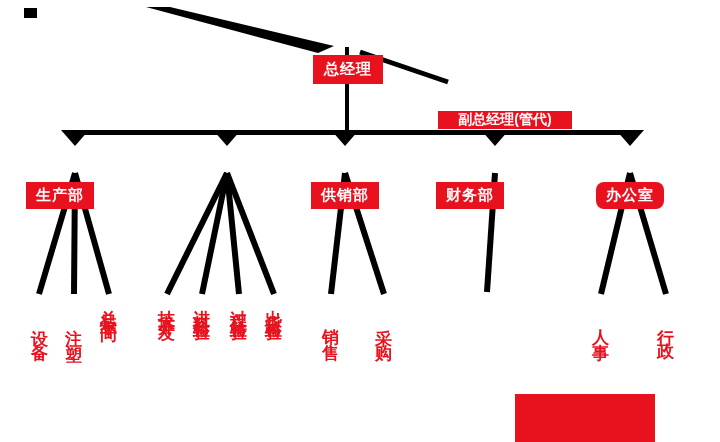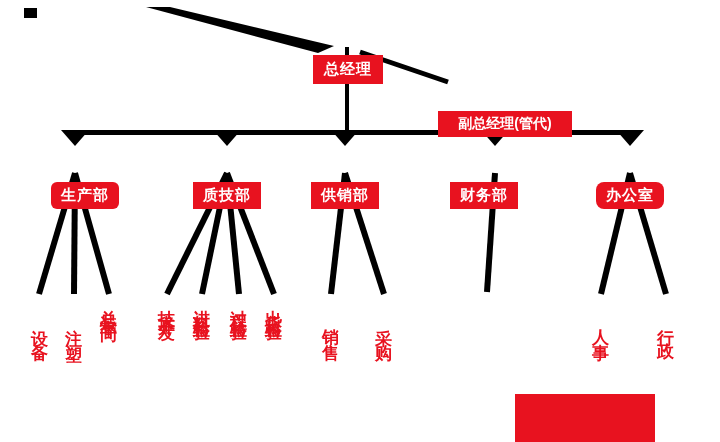--- a/index.html
+++ b/index.html
@@ -24,26 +24,26 @@
     background: var(--red);
     color: var(--white);
     font-weight: bold;
     display: flex; align-items: center; justify-content: center;
     font-size: 15px;
     letter-spacing: 1px;
     white-space: nowrap;
     margin-top: 35px;
   }
   .root   { left: 313px; top: 20px;  width: 70px;  height: 29px; }
-  .deputy { left: 438px; top: 76px;  width: 134px; height: 26px; font-size: 14px; letter-spacing: 0; }
+  .deputy { left: 438px; top: 76px;  width: 134px; height: 18px; font-size: 14px; letter-spacing: 0; }
   .dept   { top: 147px; width: 68px; height: 27px; }
-  .d0 { left: 51px; border-radius: 6px;  }
+  .d0 { left: 26px;  }
   .d1 { left: 193px; }
   .d2 { left: 311px; }
-  .d3 { left: 450px; }
+  .d3 { left: 436px; }
   .d4 { left: 596px; border-radius: 8px; }
 
   .vlabel {
     position: absolute;
     top: 296px;
     writing-mode: vertical-rl;
     text-orientation: upright;
     color: var(--red);
     font-weight: bold;
     font-size: 17px;
@@ -117,21 +117,20 @@
       <line x1="630" y1="173" x2="601" y2="294"></line>
       <line x1="630" y1="173" x2="666" y2="294"></line>
     </g>
   </svg>
 
   <div class="box root">总经理</div>
 
   <div class="box deputy">副总经理(管代)</div>
 
   <div class="box dept d0">生产部</div>
-  <div class="box dept d1">质技部</div>
   <div class="box dept d2">供销部</div>
   <div class="box dept d3">财务部</div>
   <div class="box dept d4">办公室</div>
 
   <div class="vlabel short l-shebei">设备</div>
   <div class="vlabel short l-zhusu">注塑</div>
   <div class="vlabel long  l-zongzhuang">总装车间</div>
 
   <div class="vlabel long  l-jishu">技术开发</div>
   <div class="vlabel long  l-jinliao">进料检验</div>

